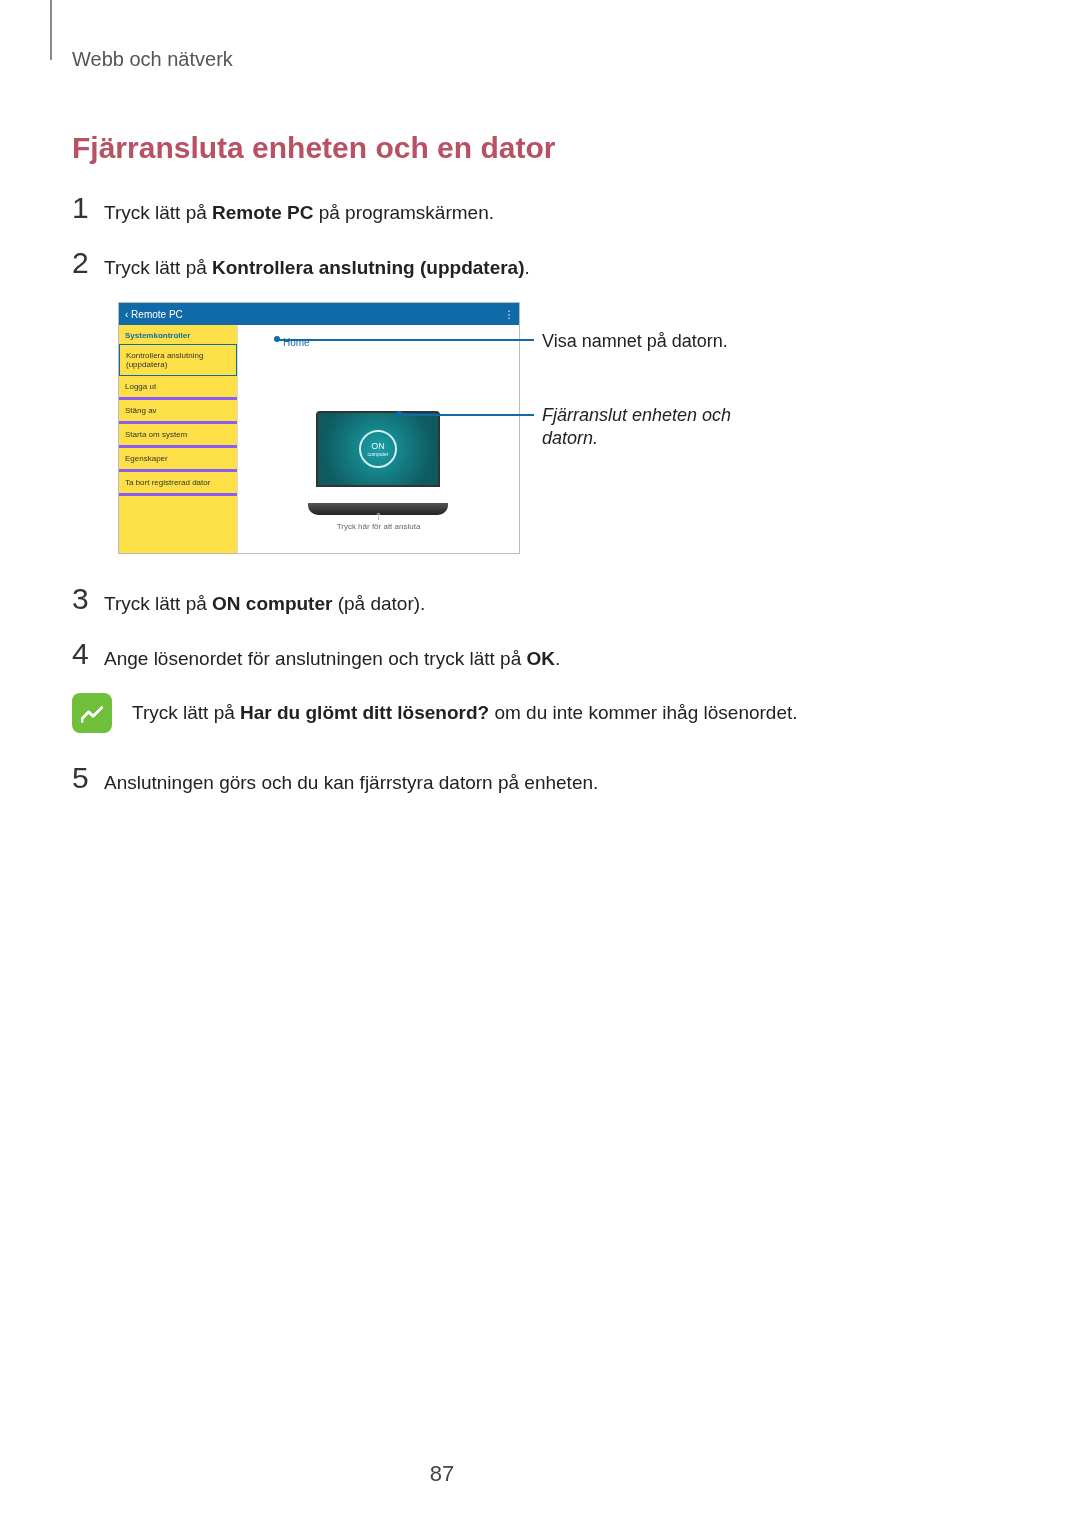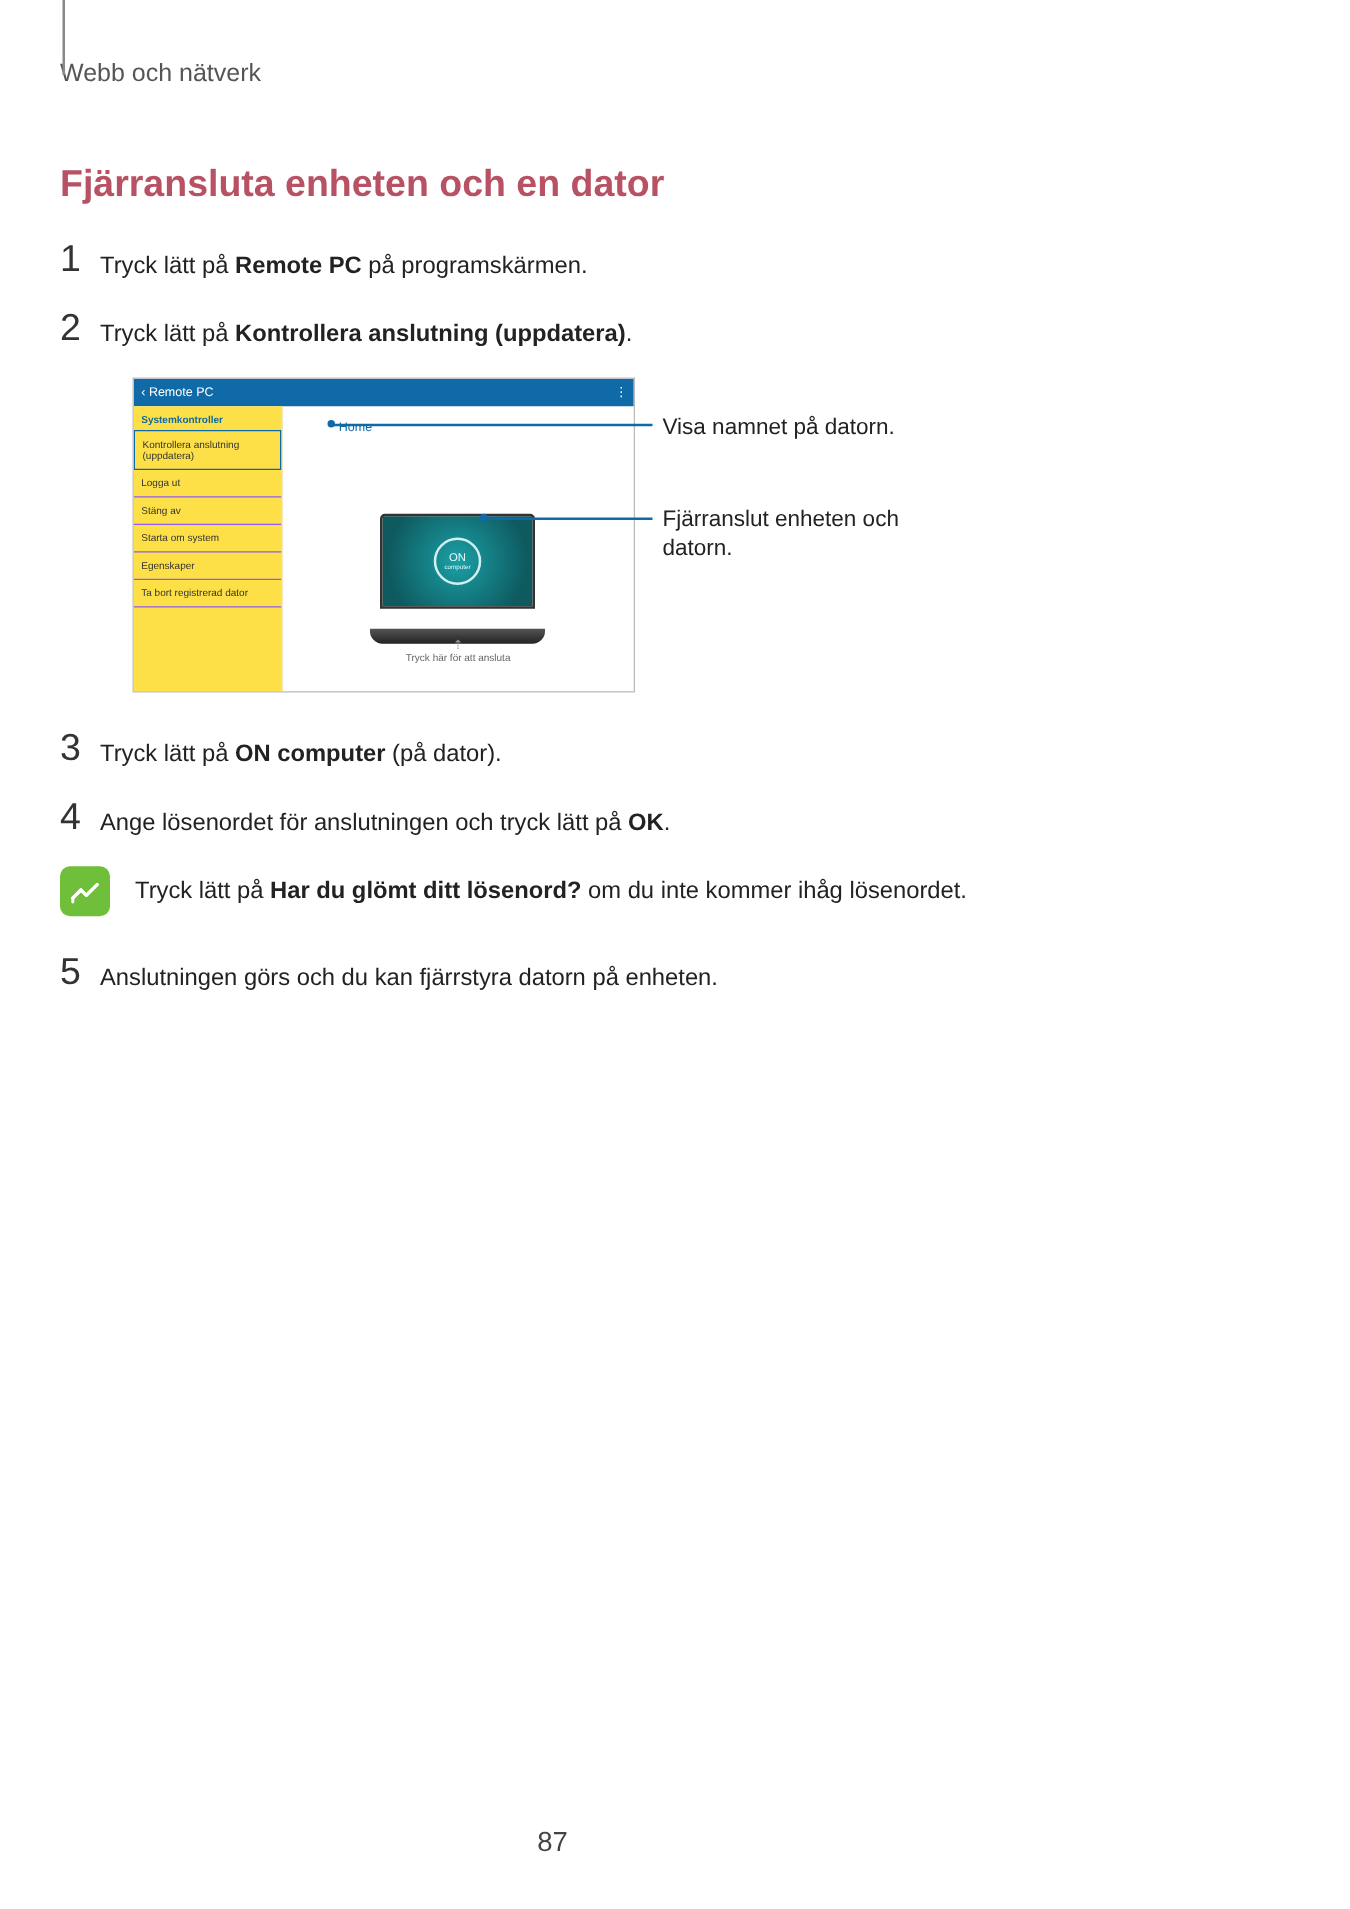--- a/index.html
+++ b/index.html
@@ -7,21 +7,21 @@
     padding: 0;
     font-family: Arial, Helvetica, sans-serif;
     background: #fff;
     color: #222;
     width: 1080px;
   }
   .page {
     width: 884px;
     height: 1527px;
     position: relative;
-    padding: 40px 80px 40px 28px;
+    padding: 40px 80px 40px 52px;
     box-sizing: border-box;
   }
   .edge-line {
     position: absolute;
     left: 50px;
     top: 0;
     width: 2px;
     height: 60px;
     background: #888;
   }
@@ -103,21 +103,21 @@
   .tablet-header .back::before { content: "‹ "; }
   .kebab { letter-spacing: -1px; }
   .tablet-body { display: flex; height: calc(100% - 22px); }
   .sidebar {
     width: 118px;
     border-right: 1px solid #ddd;
     background: #fde047;
     font-size: 8px;
   }
   .sidebar .hdr { color: #0f6aa7; font-weight: bold; padding: 6px 6px 4px; }
-  .sidebar .item { padding: 6px 6px; border-bottom: 1px solid #8b5cf6; color:#333; }
+  .sidebar .item { padding: 6px 6px; border-bottom: 3px solid #8b5cf6; color:#333; }
   .sidebar .item.sel { border: 1px solid #0f6aa7; }
   .tablet-main {
     flex: 1;
     position: relative;
   }
   .home-label {
     position: absolute;
     top: 12px; left: 14px;
     font-size: 10px;
     color: #0f6aa7;
@@ -235,21 +235,21 @@
           </div>
         </div>
       </div>
 
       <div class="callout-line" style="top:37px;left:158px;width:258px;"></div>
       <div class="callout-dot" style="top:34px;left:156px;"></div>
       <div class="callout-text" style="top:28px;left:424px;">Visa namnet på datorn.</div>
 
       <div class="callout-line" style="top:112px;left:280px;width:136px;"></div>
       <div class="callout-dot" style="top:109px;left:278px;"></div>
-      <div class="callout-text" style="top:102px;left:424px;">Fjärranslut enheten och datorn.</div>
+      <div class="callout-text" style="top:102px;left:424px;font-style:italic;">Fjärranslut enheten och datorn.</div>
     </div>
   </div>
 
   <div class="step">
     <div class="step-num">3</div>
     <div class="step-text">
       <span>Tryck lätt på </span><b>ON computer</b><span> (på dator).</span>
     </div>
   </div>
 

